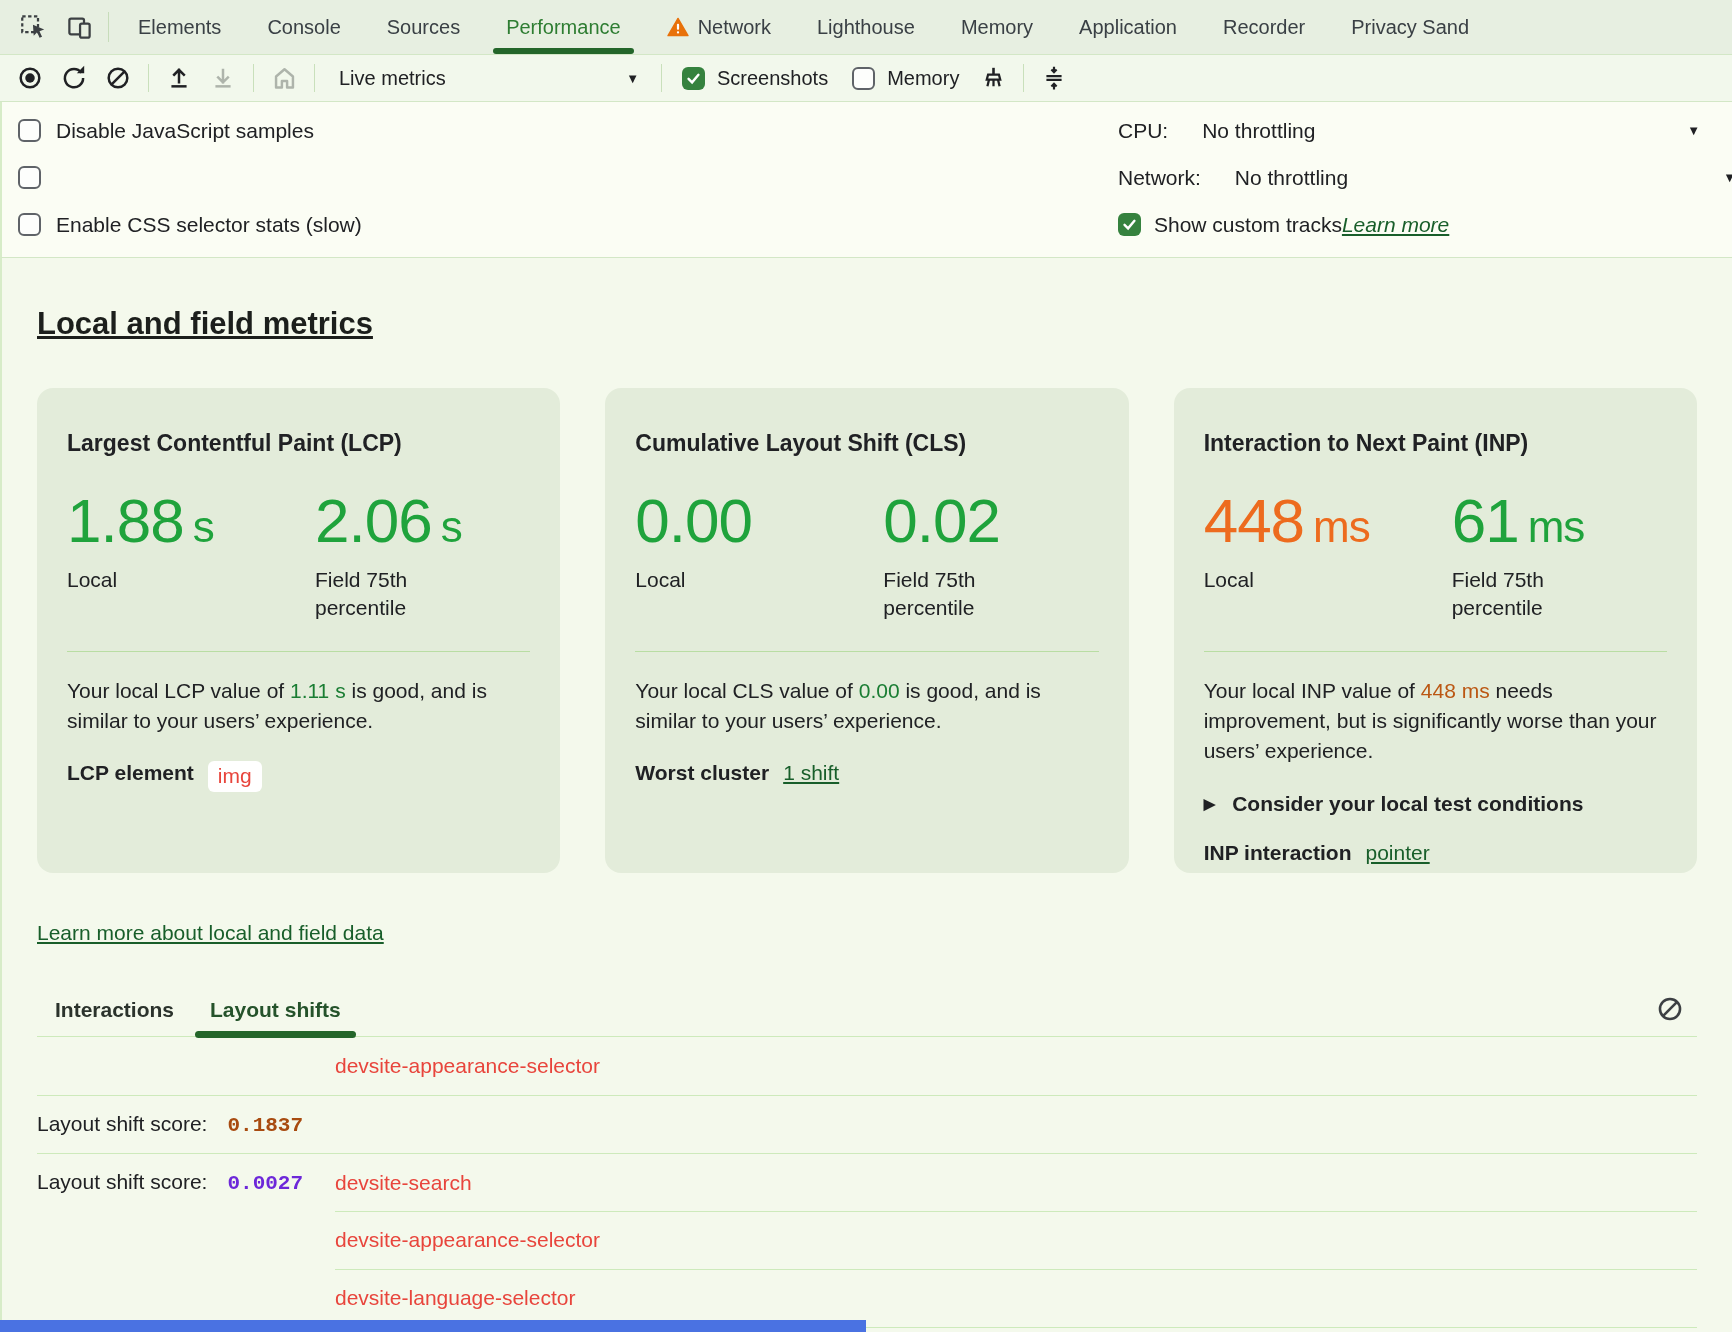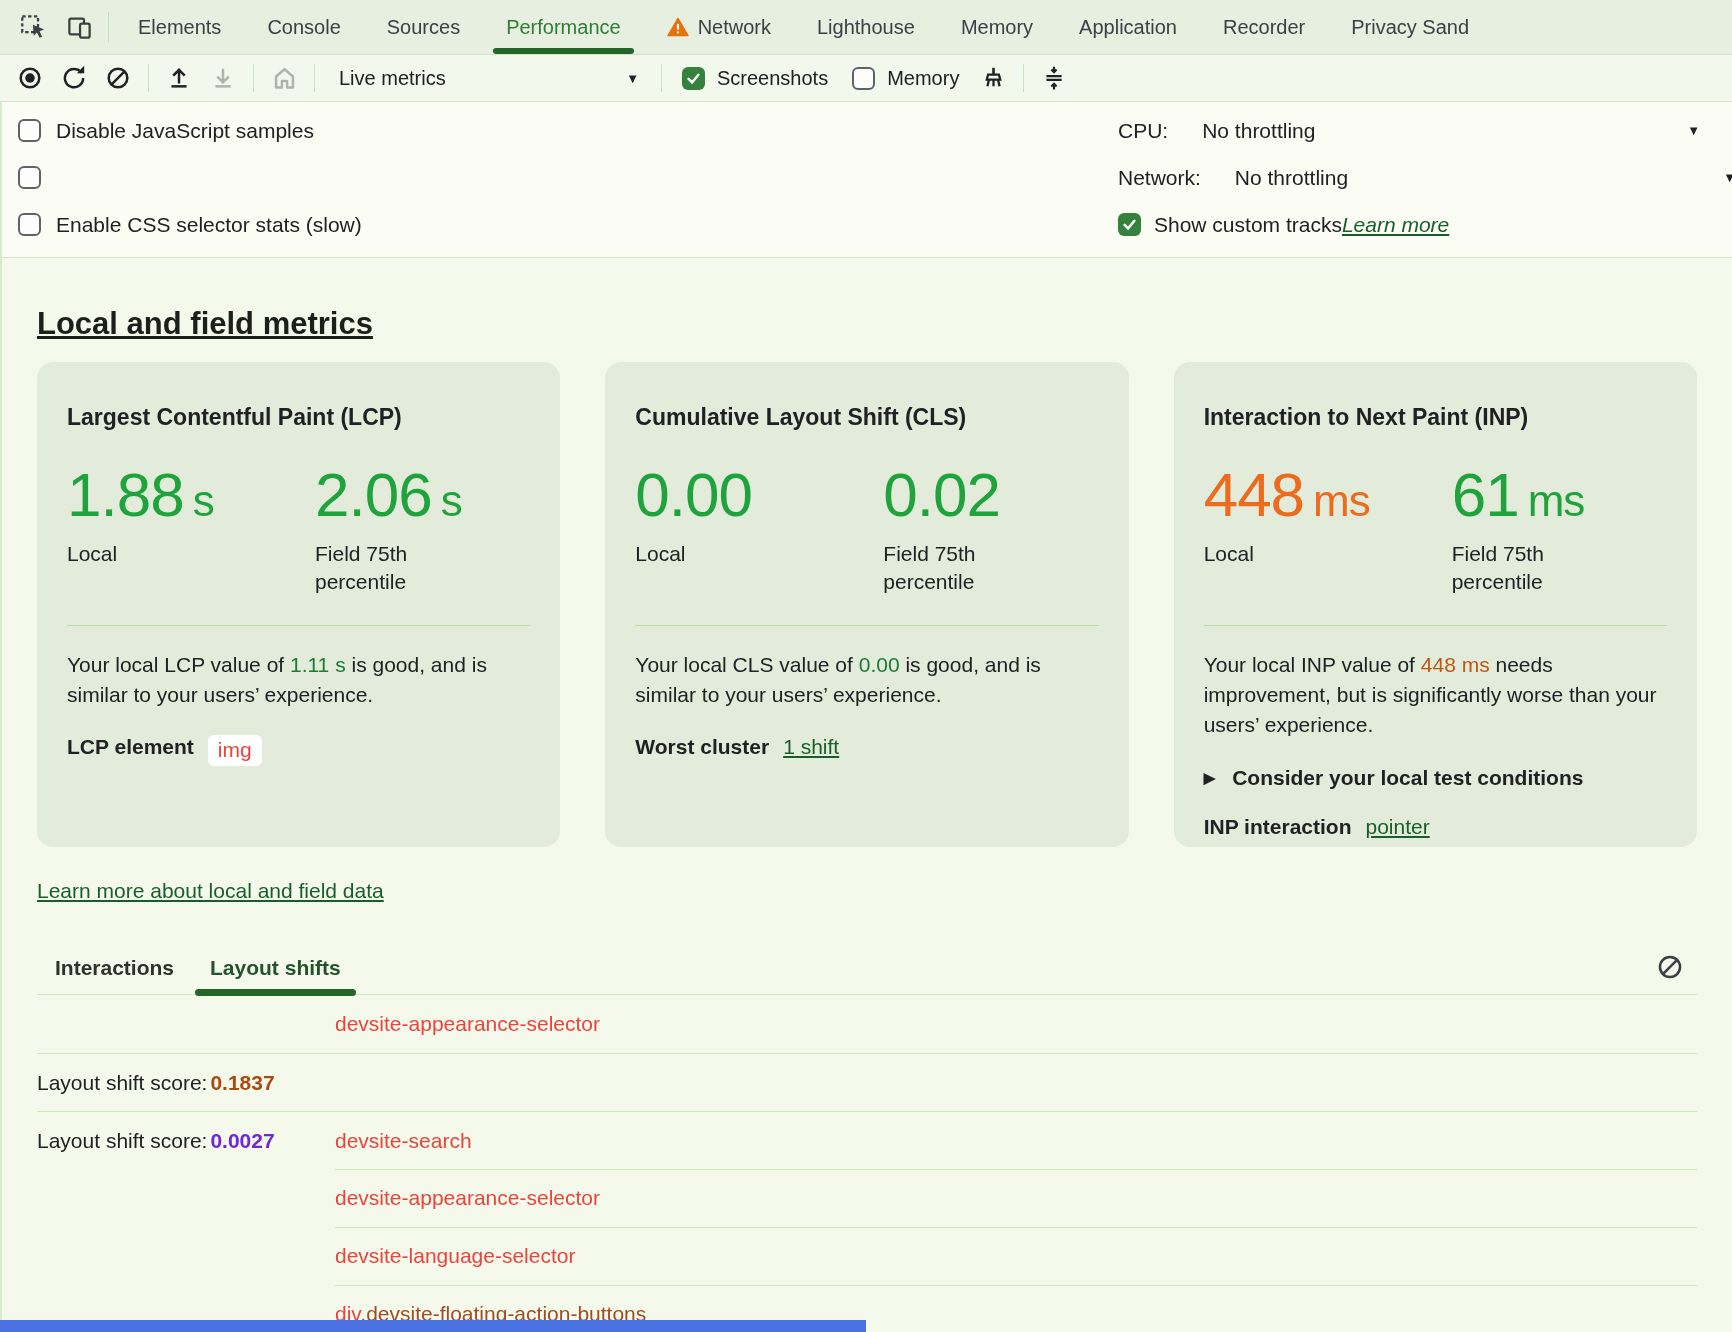--- a/index.html
+++ b/index.html
@@ -55,54 +55,54 @@
   .ropt-row .caret { position:absolute; }
   .caret-cpu { right:32px; }
   .caret-net { right:-4px; }
   .learnmore { margin-left:0;font-style:italic; }
   a.glink { color:#185e2a; text-decoration:underline; cursor:pointer; }
 
   
   .main { background:#f4f9ec; border-left:2px solid #d7ecc8; padding:0 35px; height:1087px; }
   .metrics-heading { font-size:31px; font-weight:700; margin:0; padding-top:48px; color:#1c1f1c;text-decoration:underline; }
 
-  .cards { display:flex; gap:45px; margin-top:20px; }
+  .cards { display:flex; gap:45px; margin-top:46px; }
   .card { flex:1; background:#e3ecda; border-radius:16px; padding:30px 30px 28px; height:485px; }
   .card h2 { font-size:23px; font-weight:700; margin:12px 0 0; color:#202124; }
   .vals { display:flex; margin-top:28px; }
   .val-local { flex:0 0 248px; }
   .val-field { flex:1; }
   .num { font-size:62px; letter-spacing:-1px; white-space:nowrap; }
   .num .unit { font-size:44px; margin-left:9px; }
   .num.green { color:#1fa33c; }
   .num.orange { color:#ed6b1e; }
   .lbl { font-size:21px; margin-top:10px; line-height:1.35; max-width:140px; color:#202124; }
   .card .divider { border-top:1px solid #b9dda3; margin-top:28px; }
   .desc { font-size:21px; line-height:1.43; margin:24px 0 0; color:#202124; }
   .dv.green { color:#1a7d33; }
   .dv.orange { color:#bb5713; }
   .foot { display:flex; align-items:flex-start; gap:14px; margin-top:25px; font-size:21px; }
   .flabel { font-weight:700; }
   .badge { background:#ffffff; color:#e8453c; padding:3px 10px 4px; border-radius:6px; }
   .disclosure { display:flex; align-items:center; gap:17px; margin-top:26px; font-size:21px; font-weight:700; }
   .tri { font-size:15px; color:#202124; }
 
-  .learn { display:inline-block; margin-top:32px; font-size:21px; }
+  .learn { display:inline-block; margin-top:48px; font-size:21px; }
 
   
   .logtabs { display:flex; align-items:flex-end; margin-top:40px; border-bottom:1px solid #cdeabb; margin-right:0; position:relative; height:52px; }
   .ltab { font-size:21px; font-weight:700; padding:0 18px 14px; position:relative; color:#2b332c; }
   .ltab.selected { color:#25532b; }
   .ltab.selected::after { content:""; position:absolute; left:3px; right:3px; bottom:-2px; height:7px; background:#24662a; border-radius:5px; }
   .clearbtn { position:absolute; right:10px; bottom:10px; width:34px; height:34px; display:flex; align-items:center; justify-content:center; }
 
   .logrow { display:flex; align-items:center; height:58px; font-size:21px; position:relative; }
   .logrow .c1 { flex:0 0 298px; display:flex; align-items:baseline; white-space:nowrap; }
   .logrow .c2 { flex:1; }
-  .score { font-weight:700; margin-left:3px; }
+  .score { font-weight:700; margin-left:20px;font-family:Liberation Mono, monospace; }
   .score.orange { color:#a84b10; }
   .score.green { color:#6d28d9; }
   a.el { text-decoration:none; cursor:pointer; }
   .el .tag { color:#e8453c; }
   .el .cls { color:#9d4e24; }
   .logrow.div-full { border-top:1px solid #cdeabb; }
   .logrow.div-part::before { content:""; position:absolute; left:298px; right:0; top:0; border-top:1px solid #cdeabb; }
 
   .bottom-bar { position:absolute; left:0; bottom:0; width:866px; height:12px; background:#4a72e2; }
 </style>

